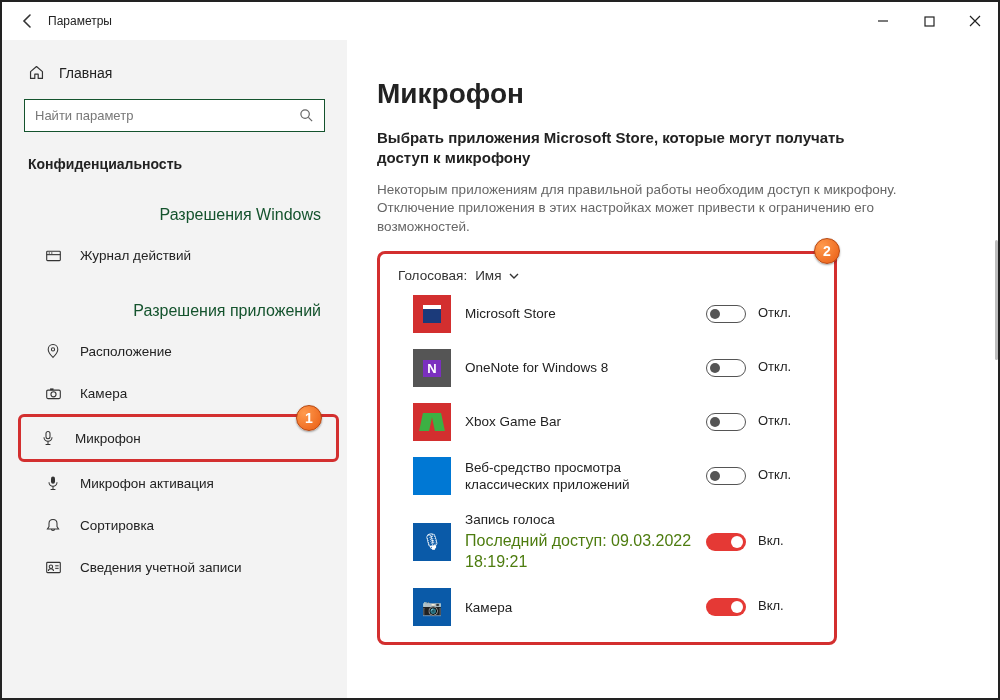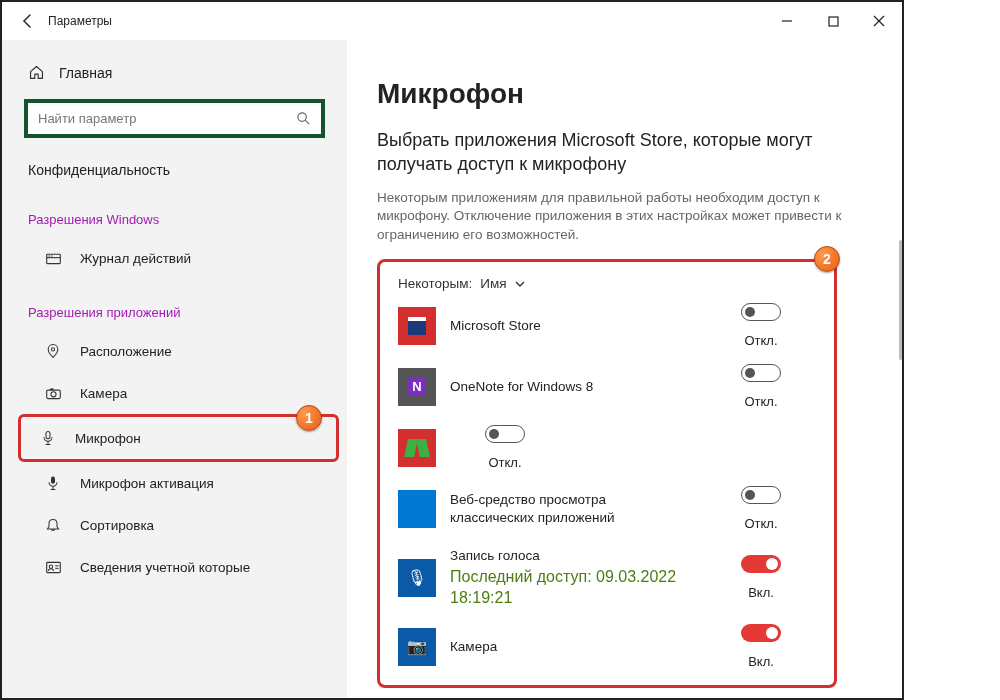--- a/index.html
+++ b/index.html
@@ -1,50 +1,50 @@
 <!DOCTYPE html>
 <html><head>
 <meta charset="utf-8">
 <style>
   * { box-sizing: border-box; margin: 0; padding: 0; font-family: "Segoe UI", Arial, sans-serif; }
   body { width: 1000px; height: 700px; overflow: hidden; background: #fff; }
-  .window { width: 904px; height: 700px; border: 2px solid #222; position: relative; display: flex; flex-direction: column; background: #fff; }
+  .window { width: 1000px; height: 700px; border: 2px solid #222; position: relative; display: flex; flex-direction: column; background: #fff; }
   .titlebar { height: 38px; display: flex; align-items: center; padding: 0 0 0 6px; }
   .titlebar .back { width: 40px; height: 38px; display: flex; align-items: center; justify-content: center; font-size: 18px; color: #333; }
   .titlebar .title { font-size: 12px; color: #222; }
   .winctrls { margin-left: auto; display: flex; }
   .winctrls div { width: 46px; height: 38px; display: flex; align-items: center; justify-content: center; font-size: 14px; color: #222; }
   .body { flex: 1; display: flex; overflow: hidden; }
   .sidebar { width: 345px; background: #f3f3f3; padding: 14px 0 0 0; overflow: hidden; position: relative; }
   .home { display: flex; align-items: center; padding: 10px 26px; font-size: 14px; color: #222; gap: 14px; }
   .searchwrap { margin: 8px 22px 18px 22px; }
-  .search { display: flex; align-items: center; justify-content: space-between; background: #fff; border: 4px solid #14532d; padding: 8px 10px; font-size: 13px; color: #777; }
+  .search { display: flex; align-items: center; justify-content: space-between; background: #fff; border: 1px solid #14532d; padding: 8px 10px; font-size: 13px; color: #777; }
   .search .sicon { font-size: 14px; color: #666; }
-  .category { padding: 6px 26px 22px 26px; font-size: 14px; font-weight: 400; color: #222; }
-  .group-label { padding: 12px 26px 10px 26px; font-size: 13px; color: #a21caf; }
+  .category { padding: 6px 26px 22px 26px; font-size: 14px; font-weight: 700; color: #222; }
+  .group-label { padding: 12px 26px 10px 26px; font-size: 16px; color: #14532d; text-align: right; }
   .navitem { display: flex; align-items: center; padding: 12px 34px; font-size: 13.5px; color: #222; gap: 18px; position: relative; margin-left: 8px; }
   .navitem .nicon { width: 18px; height: 18px; display: flex; align-items: center; justify-content: center; font-size: 16px; color: #333; }
   .hl-mic { border: 3px solid #d32f2f; border-radius: 6px; margin: 0 8px 0 16px; padding-left: 18px; }
   .badge { position: absolute; width: 26px; height: 26px; border-radius: 50%; background: radial-gradient(circle at 30% 30%, #ff9a4d, #e95b12); color: #fff; font-weight: 700; font-size: 14px; display: flex; align-items: center; justify-content: center; border: 1.5px solid #b54610; box-shadow: 0 1px 2px rgba(0,0,0,.35); }
   .badge1 { right: 14px; top: -12px; }
   .main { flex: 1; padding: 38px 30px 10px 30px; position: relative; overflow: hidden; }
   .scrollbar { position: absolute; right: 0; top: 200px; width: 3px; height: 120px; background: #bdbdbd; border-radius: 2px; }
   .h1 { font-size: 28px; font-weight: 600; color: #222; margin-bottom: 18px; }
-  .h2 { font-size: 18px; font-weight: 400; color: #222; line-height: 1.35; margin-bottom: 12px; max-width: 520px; }
+  .h2 { font-size: 15px; font-weight: 700; color: #222; line-height: 1.35; margin-bottom: 12px; max-width: 520px; }
   .desc { font-size: 13.5px; color: #666; line-height: 1.4; max-width: 540px; margin-bottom: 14px; }
   .appsbox { border: 3px solid #d32f2f; border-radius: 8px; padding: 14px 18px 16px 18px; position: relative; max-width: 460px; }
   .badge2 { right: -6px; top: -16px; }
   .sort { font-size: 13.5px; color: #333; margin-bottom: 12px; display: flex; align-items: center; gap: 8px; }
   .sort .chev { font-size: 11px; }
-  .approw { display: flex; align-items: center; gap: 14px; margin-bottom: 16px; }
+  .approw { display: flex; align-items: center; gap: 14px; margin-bottom: 16px; margin-left: 15px; }
   .approw:last-child { margin-bottom: 0; }
   .appicon { width: 38px; height: 38px; flex-shrink: 0; display: flex; align-items: center; justify-content: center; font-size: 18px; color: #fff; }
   .applabel { flex: 1; font-size: 13.5px; color: #222; line-height: 1.3; }
   .applabel .sub { font-size: 16px; color: #4d7c0f; margin-top: 2px; }
-  .togglewrap { display: flex; align-items: center; gap: 12px; width: 110px; flex-direction: column; }
+  .togglewrap { display: flex; align-items: flex-start; gap: 12px; width: 110px; }
   .toggle { width: 40px; height: 18px; border-radius: 9px; position: relative; flex-shrink: 0; }
   .toggle.off { border: 1.5px solid #555; background: #fff; }
   .toggle.off::after { content: ""; position: absolute; width: 10px; height: 10px; border-radius: 50%; background: #555; left: 3px; top: 2.5px; }
   .toggle.on { background: #e53935; }
   .toggle.on::after { content: ""; position: absolute; width: 12px; height: 12px; border-radius: 50%; background: #fff; right: 3px; top: 3px; }
   .togglelabel { font-size: 13px; color: #222; }
   
   .ic-store { background: #d32f2f; position: relative; }
   .ic-store::after { content:""; position:absolute; width:18px; height:14px; background:#1b3a7a; border-top:4px solid #fff; top:10px; left:10px;}
   .ic-onenote { background: #555; }
@@ -185,35 +185,35 @@
       <div class="navitem">
         <span class="nicon">
           <svg width="17" height="17" viewBox="0 0 20 20">
               <rect x="2" y="4" width="16" height="12" rx="1" stroke="#333" stroke-width="1.3" fill="none"></rect>
               <circle cx="7" cy="9" r="2" stroke="#333" stroke-width="1.2" fill="none"></circle>
               <path d="M4 14 C4 12 6 11.5 7 11.5 C8 11.5 10 12 10 14" stroke="#333" stroke-width="1.2" fill="none"></path>
               <line x1="12" y1="8" x2="16" y2="8" stroke="#333" stroke-width="1.2"></line>
               <line x1="12" y1="11" x2="16" y2="11" stroke="#333" stroke-width="1.2"></line>
             </svg>
         </span>
-        <span>Сведения учетной которые</span>
+        <span>Сведения учетной записи</span>
       </div>
     </div>
 
     <div class="main">
       <div class="scrollbar"></div>
       <div class="h1">Микрофон</div>
       <div class="h2">Выбрать приложения Microsoft Store, которые могут получать доступ к микрофону</div>
       <div class="desc">Некоторым приложениям для правильной работы необходим доступ к микрофону. Отключение приложения в этих настройках может привести к ограничению его возможностей.</div>
 
       <div class="appsbox">
         <div class="badge badge2">2</div>
 
         <div class="sort">
-          <span>Некоторым:</span>
+          <span>Голосовая:</span>
           <span>Имя</span>
           <span class="chev">
             <svg width="10" height="8" viewBox="0 0 10 8">
                 <path d="M1 2 L5 6 L9 2" stroke="#333" stroke-width="1.4" fill="none"></path>
               </svg>
           </span>
         </div>
 
         <div class="approw">
           <div class="appicon ic-store"></div>
@@ -232,20 +232,23 @@
               <div>OneNote for Windows 8</div>
             </div>
           <div class="togglewrap">
             <div class="toggle off"></div>
             <span class="togglelabel">Откл.</span>
           </div>
         </div>
 
         <div class="approw">
           <div class="appicon ic-xbox"></div>
+          <div class="applabel">
+              <div>Xbox Game Bar</div>
+            </div>
           <div class="togglewrap">
             <div class="toggle off"></div>
             <span class="togglelabel">Откл.</span>
           </div>
         </div>
 
         <div class="approw">
           <div class="appicon ic-web"></div>
           <div class="applabel">
               <div>Веб-средство просмотра классических приложений</div>

